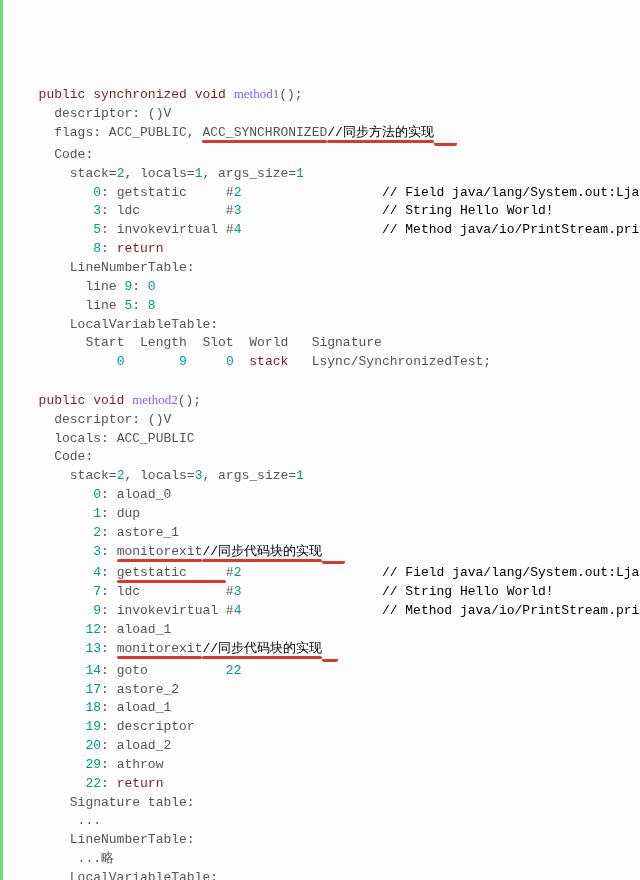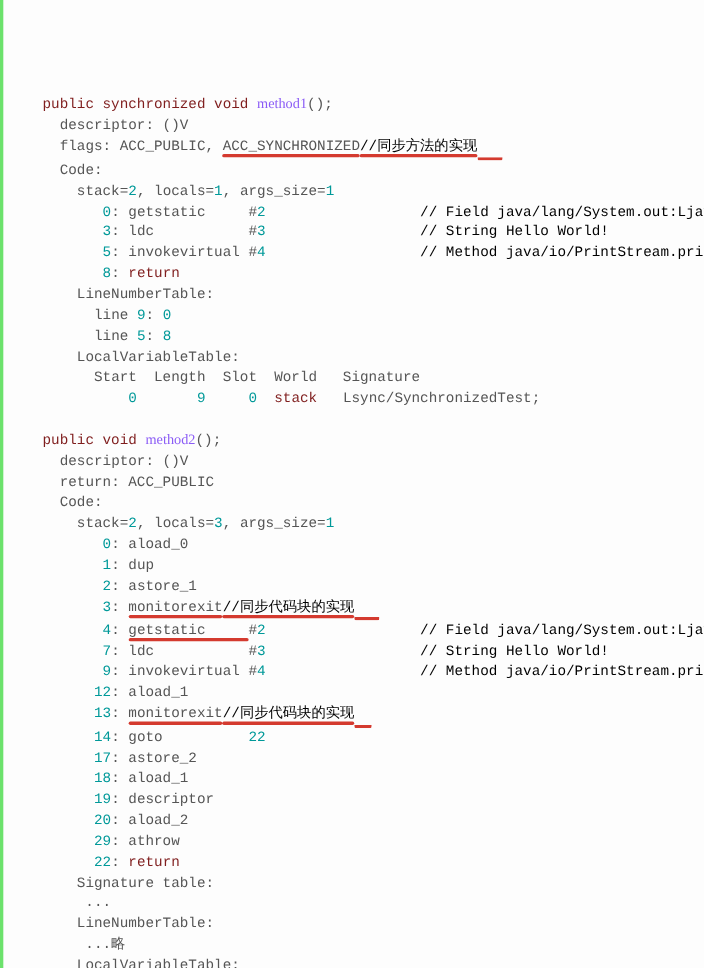--- a/index.html
+++ b/index.html
@@ -53,21 +53,21 @@
          <span class="num">8</span><span>: </span><span class="kw">return</span>
       <span>LineNumberTable:</span>
         <span>line </span><span class="num">9</span><span>: </span><span class="num">0</span>
         <span>line </span><span class="num">5</span><span>: </span><span class="num">8</span>
       <span>LocalVariableTable:</span>
         <span>Start  Length  Slot  World   Signature</span>
             <span class="num">0</span>       <span class="num">9</span>     <span class="num">0</span>  <span class="kw">stack</span><span>   Lsync/SynchronizedTest;</span>
 
   <span class="kw">public void </span><span class="mname">method2</span><span>();</span>
     <span>descriptor: ()V</span>
-    <span>return: ACC_PUBLIC</span>
+    <span>locals: ACC_PUBLIC</span>
     <span>Code:</span>
       <span>stack=</span><span class="num">2</span><span>, locals=</span><span class="num">3</span><span>, args_size=</span><span class="num">1</span>
          <span class="num">0</span><span>: aload_0</span>
          <span class="num">1</span><span>: dup</span>
          <span class="num">2</span><span>: astore_1</span>
          <span class="num">3</span><span>: </span><span class="hl1">monitorexit</span><span class="comment hl1">//同步代码块的实现</span><span class="hl-tail">&nbsp;&nbsp;&nbsp;</span>
          <span class="num">4</span><span>: </span><span class="hl1">getstatic     </span><span>#</span><span class="num">2</span>                  <span class="comment">// Field java/lang/System.out:Ljava/io</span>
          <span class="num">7</span><span>: ldc           #</span><span class="num">3</span>                  <span class="comment">// String Hello World!</span>
          <span class="num">9</span><span>: invokevirtual #</span><span class="num">4</span>                  <span class="comment">// Method java/io/PrintStream.println:</span>
         <span class="num">12</span><span>: aload_1</span>

